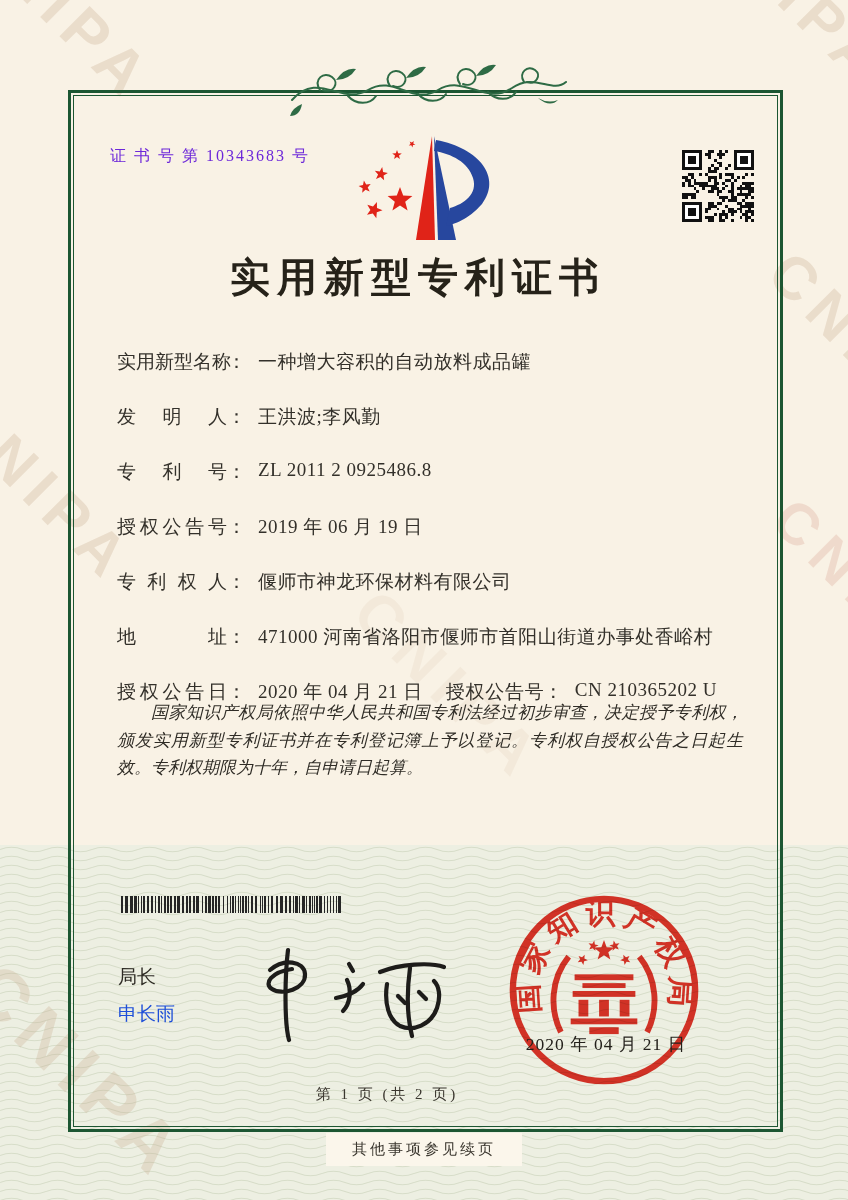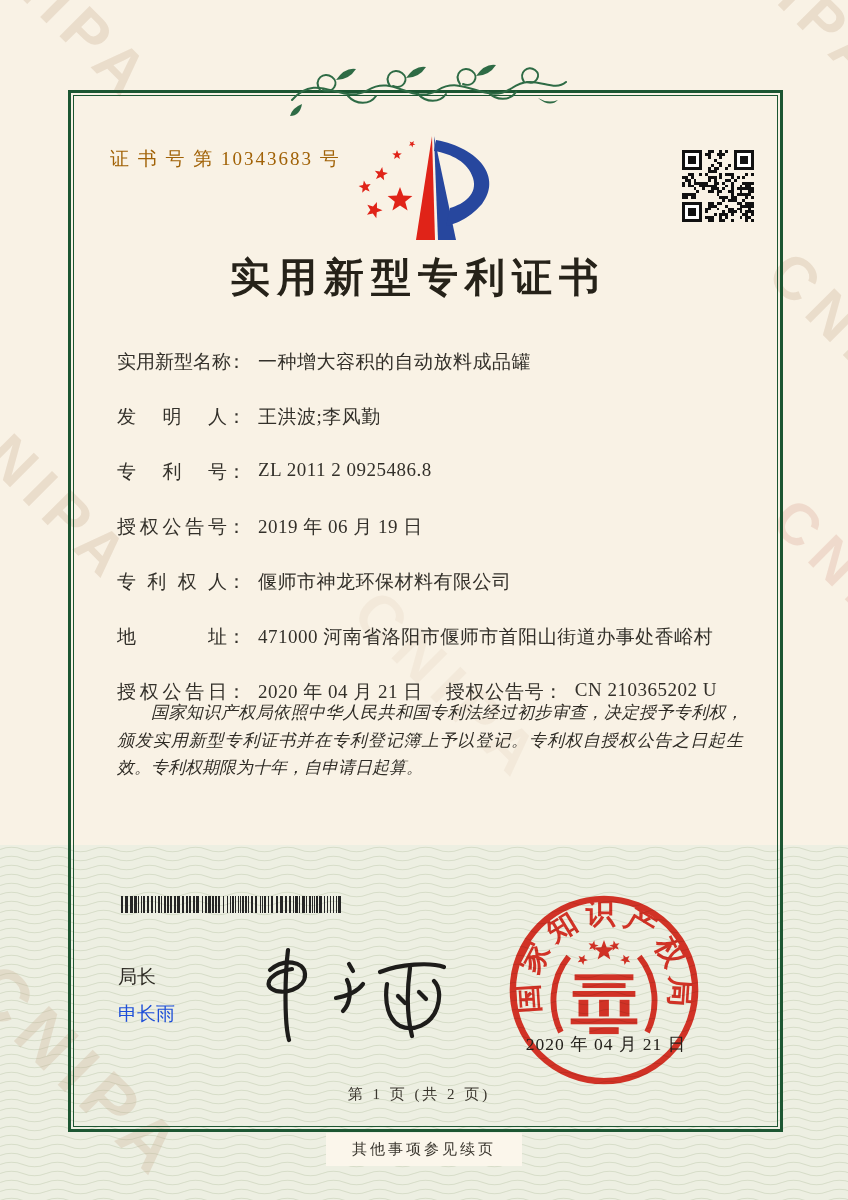--- a/index.html
+++ b/index.html
@@ -15,21 +15,21 @@
       letter-spacing:10px;pointer-events:none;white-space:nowrap;}
 
   
   .frame{position:absolute;left:68px;top:90px;width:709px;height:1036px;
          border:3px solid #1c5632;}
   .frame-inner{position:absolute;left:2px;top:2px;right:2px;bottom:2px;
          border:1.5px solid #1c5632;}
 
   .ornament{position:absolute;left:288px;top:58px;width:282px;height:58px;}
 
-  .certno{position:absolute;left:110px;top:146px;font-size:19px;letter-spacing:2px;color:#a16207;}
+  .certno{position:absolute;left:110px;top:146px;font-size:16px;letter-spacing:2px;color:#6d28d9;}
 
   .logo{position:absolute;left:356px;top:134px;width:150px;height:112px;}
   .qr{position:absolute;left:682px;top:150px;width:72px;height:72px;}
 
   .title{position:absolute;left:0;top:250px;width:836px;text-align:center;
          font-size:40px;font-weight:700;letter-spacing:7px;color:#262219;}
 
   .fields{position:absolute;left:117px;top:349px;width:630px;font-size:19px;}
   .frow{margin-bottom:29px;white-space:nowrap;}
   .flabel{display:inline-block;width:110px;text-align:justify;text-align-last:justify;vertical-align:top;}
@@ -46,21 +46,21 @@
   .signer-title{position:absolute;left:118px;top:964px;font-size:19px;color:#2d2a24;}
   .signer-name{position:absolute;left:118px;top:1001px;font-size:19px;color:#1d4ed8;}
   .signature{position:absolute;left:248px;top:944px;width:212px;height:102px;}
 
   .seal{position:absolute;left:506px;top:892px;width:196px;height:196px;
         mix-blend-mode:multiply;opacity:.95;}
   .seal-date{position:absolute;left:520px;top:1032px;width:172px;text-align:center;
         font-size:17.5px;color:#23201b;letter-spacing:1px;z-index:5;}
 
   .pageno{position:absolute;left:0;top:1085px;width:774px;text-align:center;
-        font-size:15px;letter-spacing:3px;color:#3a362e;padding-left:32px;}
+        font-size:15px;letter-spacing:3px;color:#3a362e;}
   .footer-note{position:absolute;left:0;top:1133px;width:848px;text-align:center;font-size:15px;}
   .footer-note span{display:inline-block;background:#fbf6eb;padding:7px 26px;letter-spacing:3px;color:#3a362e;}
 </style>
 </head>
 <body>
 
 <svg class="waves" viewBox="0 0 848 355" preserveAspectRatio="none">
   <defs>
     <pattern id="wv" width="46" height="9" patternUnits="userSpaceOnUse">
       <path d="M0 4.5 Q11.5 0 23 4.5 T46 4.5" fill="none" stroke="#d7ddc9" stroke-width="1.1"></path>

